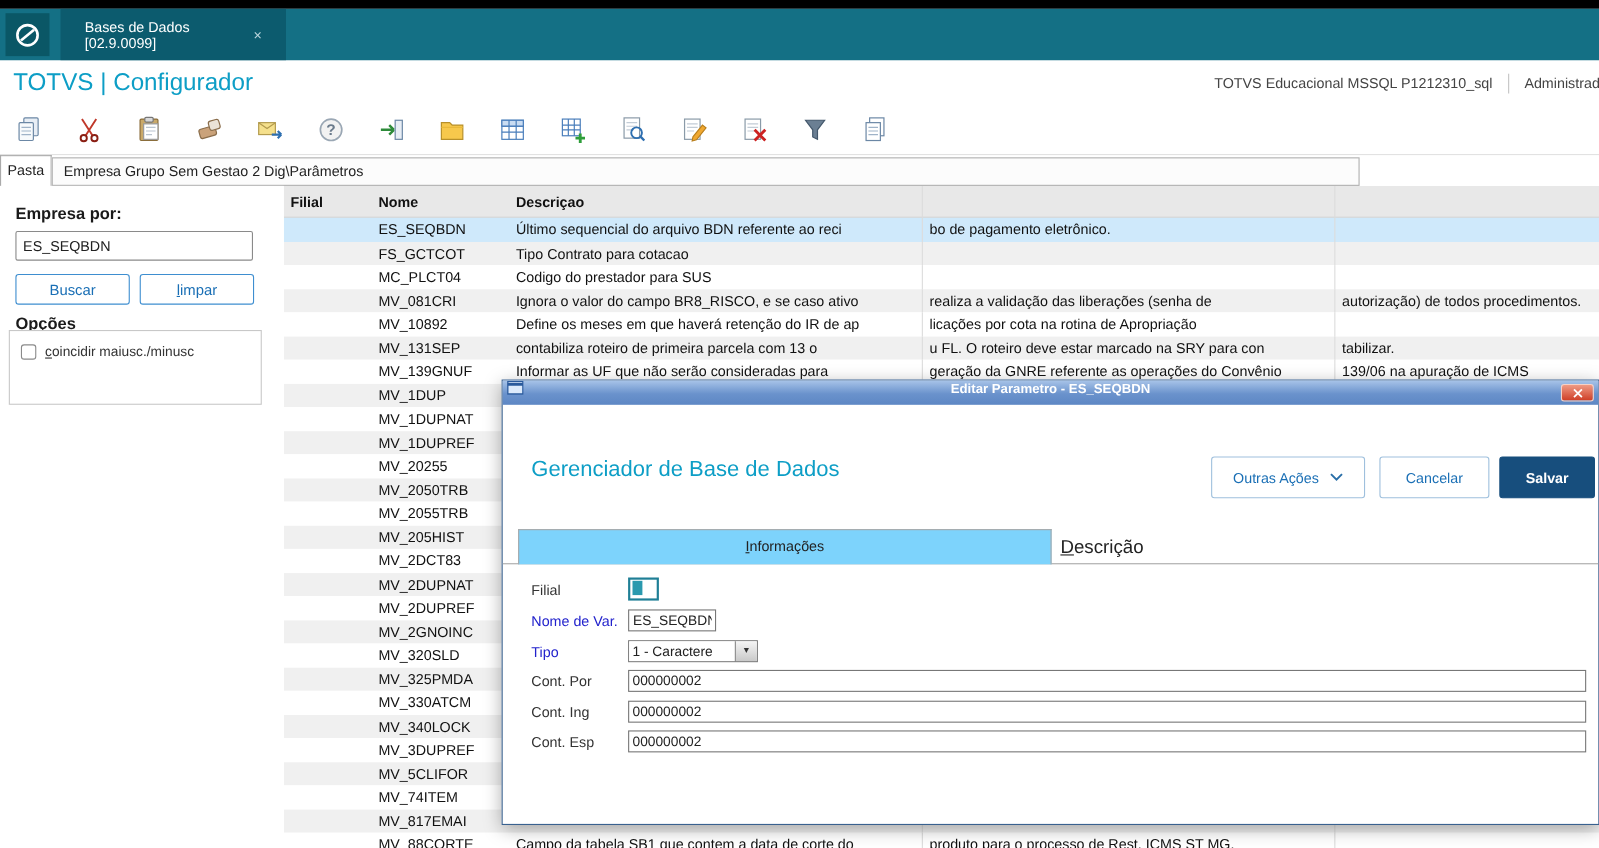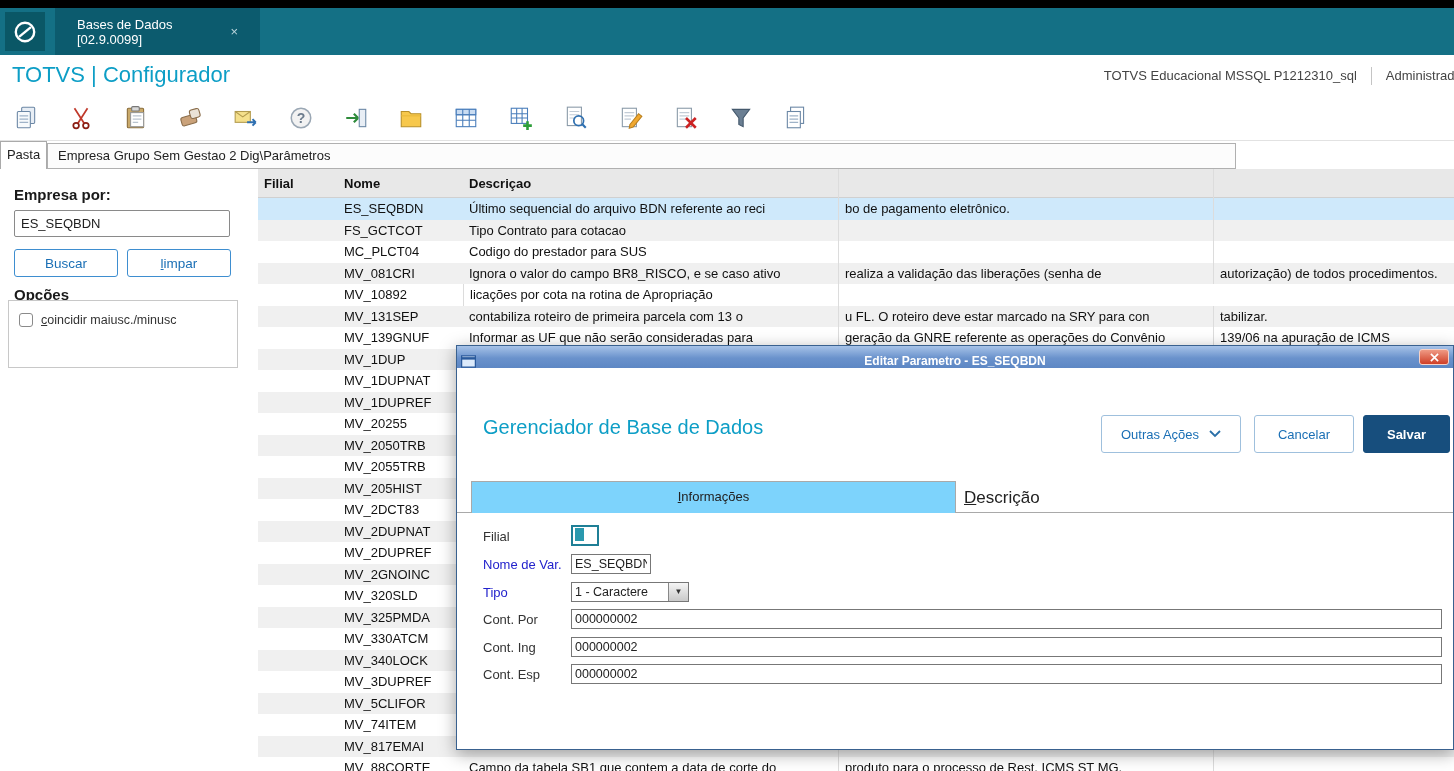--- a/index.html
+++ b/index.html
@@ -50,21 +50,21 @@
   .thead { height:29px; line-height:29px; background:#e8e8e8; border-bottom:1px solid #d0d0d0; font-weight:bold; }
   .thead .cell { font-size:13px; color:#111; padding-left:6px; }
   .trow { height:21.5px; line-height:21.5px; background:#fff; cursor:default; }
   .trow.stripe { background:#f0f0f0; }
   .trow.selected { background:#cfe9fb; }
   .trow .cell { font-size:13px; color:#111; padding-left:6px; white-space:nowrap; overflow:hidden; }
   .c-d2, .c-d3, .c-d2h, .c-d3h { border-left:1px solid #dcdcdc; }
 
   
   .dialog { position:absolute; left:456px; top:345px; width:998px; height:405px; background:#fff; border:1px solid #39618f; box-shadow:0 4px 16px rgba(0,0,0,.35); }
-  .dlg-title { position:relative; height:22px; background:linear-gradient(#a7c3e8,#6a92cc 55%,#5d87c4); display:flex; align-items:flex-end; }
+  .dlg-title { position:relative; height:22px; background:linear-gradient(#a7c3e8,#6a92cc 55%,#5d87c4); display:flex; align-items:flex-start; }
   .dlg-icon { margin-left:4px; z-index:1; display:flex; }
   .dlg-title-text { position:absolute; left:0; right:0; text-align:center; color:#fff; font-weight:bold; font-size:12px; }
   .dlg-close { position:absolute; right:4px; top:3px; width:30px; height:16px; background:linear-gradient(#ef9a84,#cf3f27); border:1px solid #f6d1c6; border-radius:3px; display:flex; align-items:center; justify-content:center; cursor:pointer; z-index:2; }
   .dlg-body { position:relative; height:382px; }
   .dlg-heading { position:absolute; left:26px; top:48px; font-size:20px; color:#0d9ec6; }
   .dlg-btn { position:absolute; top:47px; height:38px; background:#fff; border:1px solid #9fc0dd; border-radius:3px; color:#1a6fb5; font-size:13px; font-family:inherit; display:flex; align-items:center; justify-content:center; cursor:pointer; }
   .outras { left:644px; width:140px; gap:10px; }
   .cancelar { left:797px; width:100px; }
   .salvar { left:906px; width:87px; background:#174e7d; border-color:#174e7d; color:#fff; font-weight:bold; }
   .dlg-tabs { position:absolute; left:0; top:113px; width:100%; height:32px; border-bottom:1px solid #a9a9a9; }
@@ -268,20 +268,21 @@
         <div class="trow stripe">
       <div class="cell c-filial"></div>
       <div class="cell c-nome">MV_081CRI</div>
       <div class="cell c-d1">Ignora o valor do campo BR8_RISCO, e se caso ativo</div>
       <div class="cell c-d2">realiza a validação das liberações (senha de</div>
       <div class="cell c-d3">autorização) de todos procedimentos.</div>
     </div>
         <div class="trow">
       <div class="cell c-filial"></div>
       <div class="cell c-nome">MV_10892</div>
+      <div class="cell c-d1">Define os meses em que haverá retenção do IR de ap</div>
       <div class="cell c-d2">licações por cota na rotina de Apropriação</div>
       <div class="cell c-d3"></div>
     </div>
         <div class="trow stripe">
       <div class="cell c-filial"></div>
       <div class="cell c-nome">MV_131SEP</div>
       <div class="cell c-d1">contabiliza roteiro de primeira parcela com 13 o</div>
       <div class="cell c-d2">u FL. O roteiro deve estar marcado na SRY para con</div>
       <div class="cell c-d3">tabilizar.</div>
     </div>

